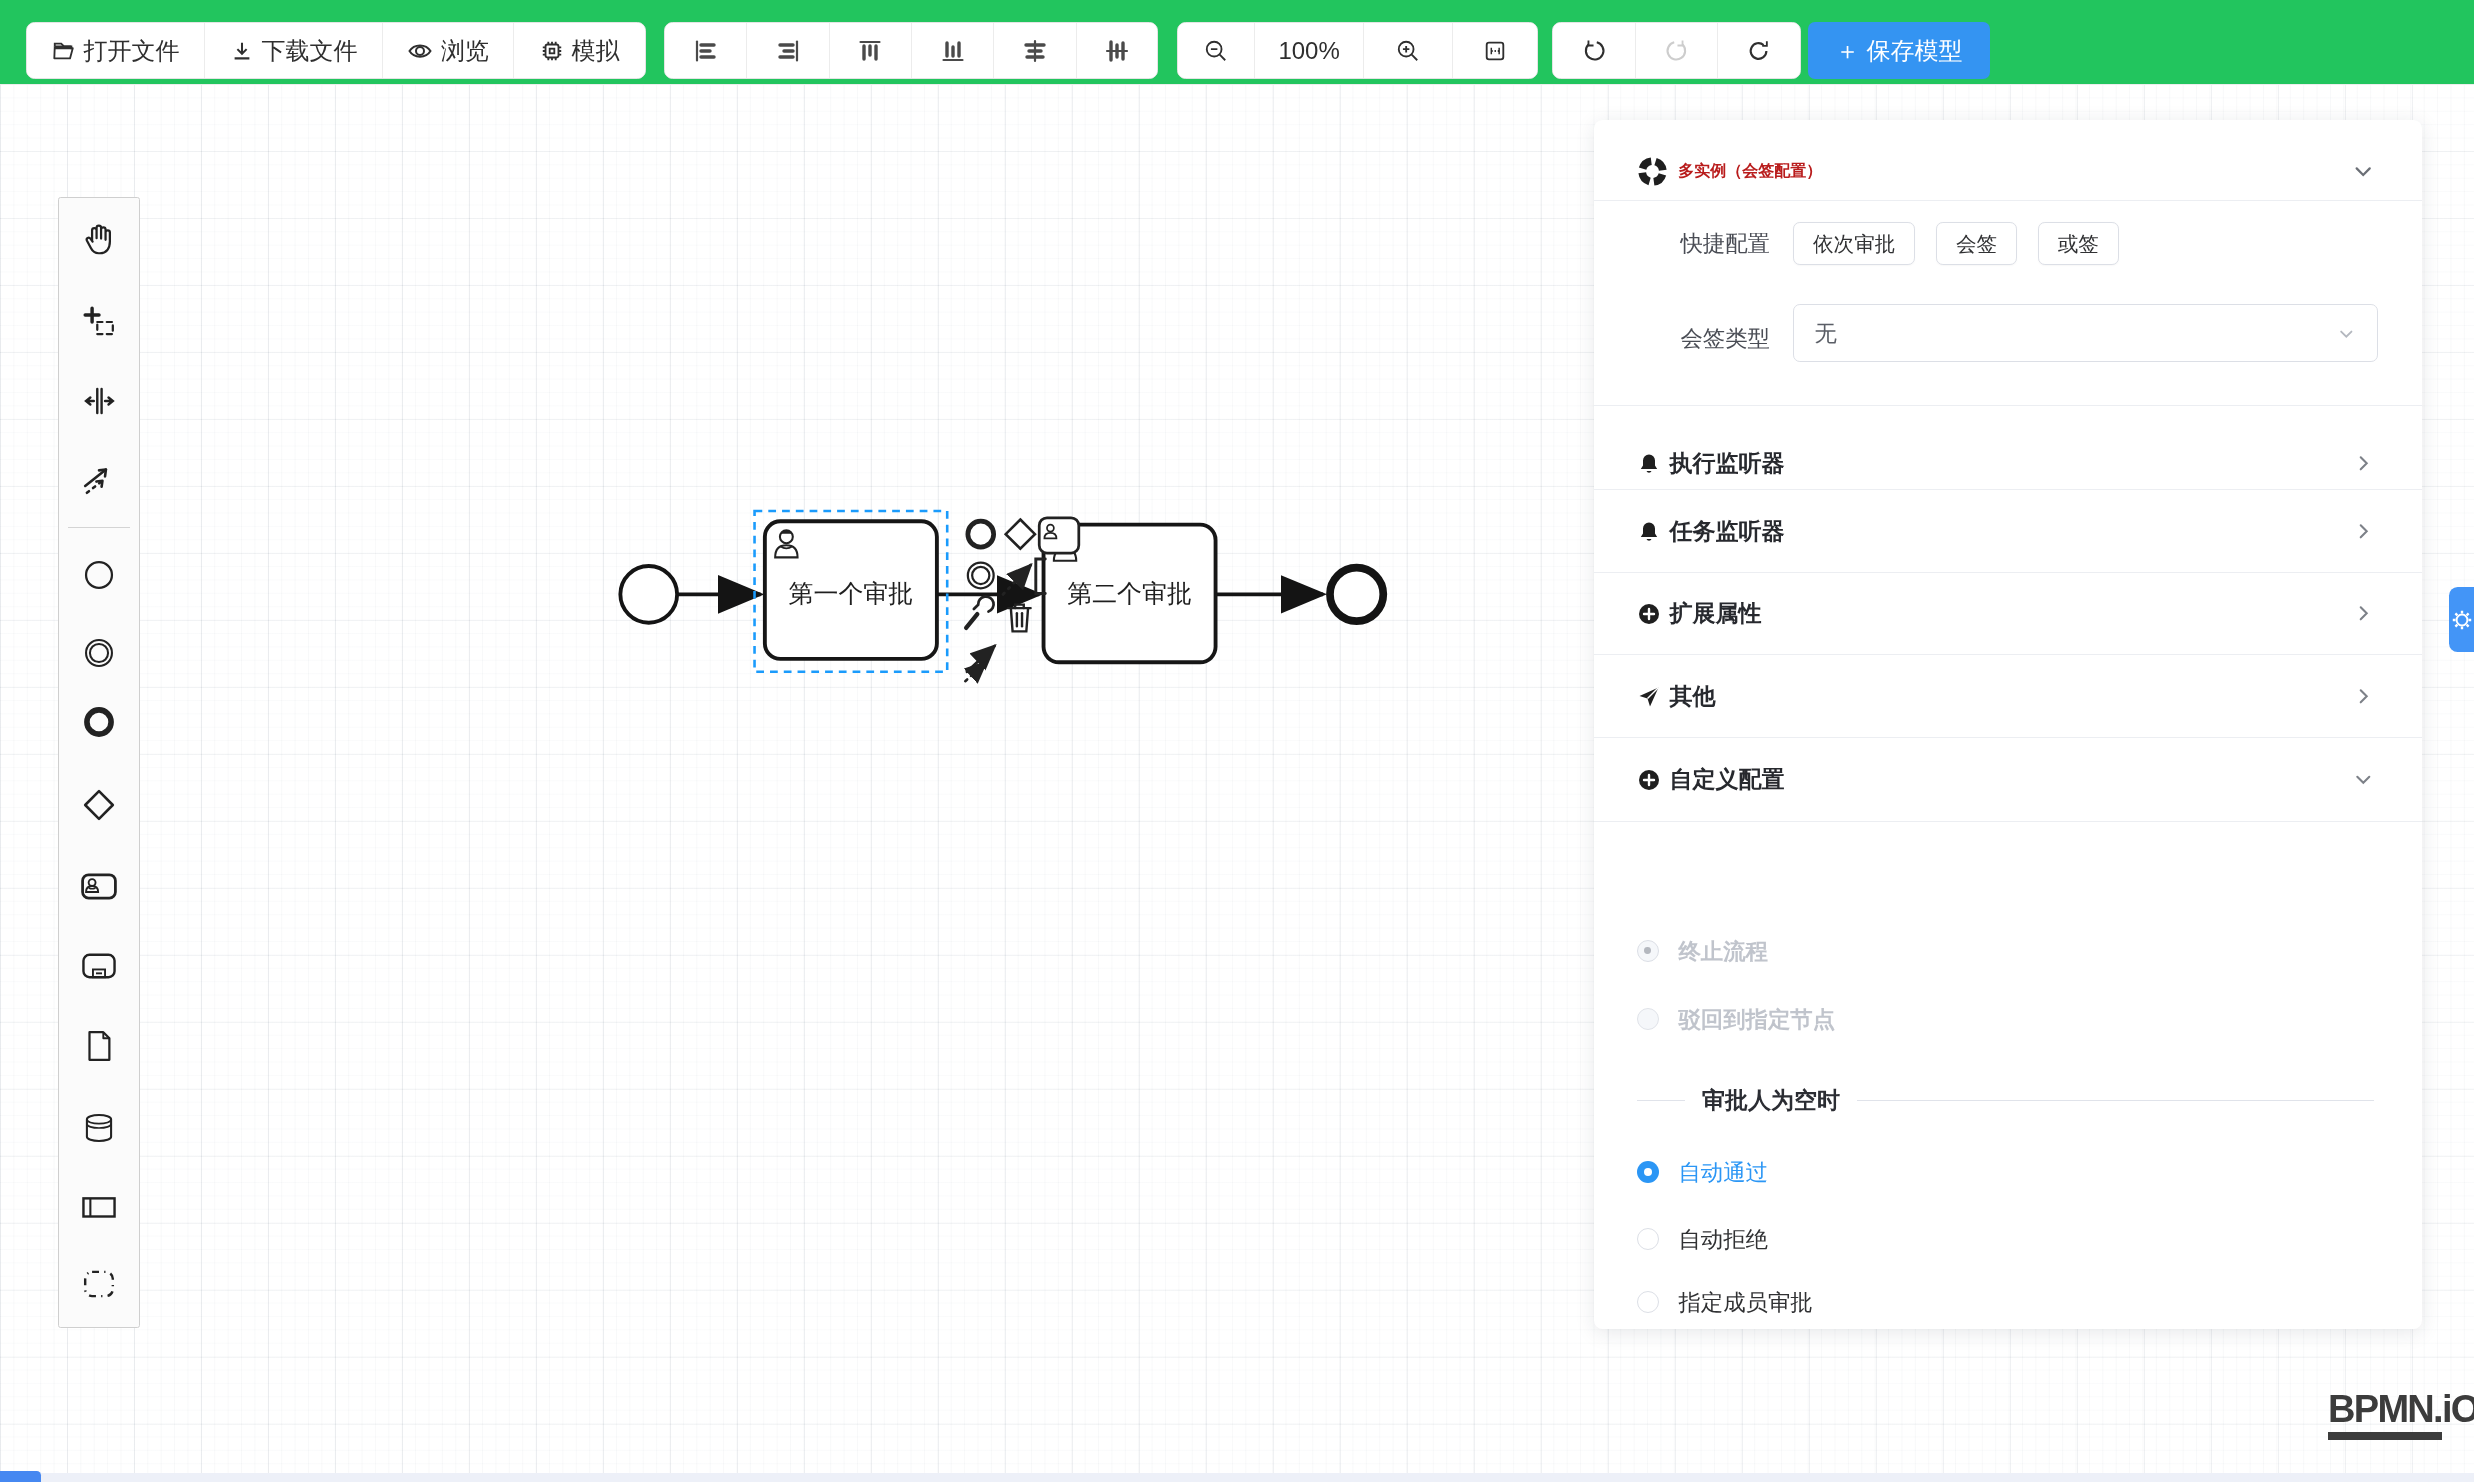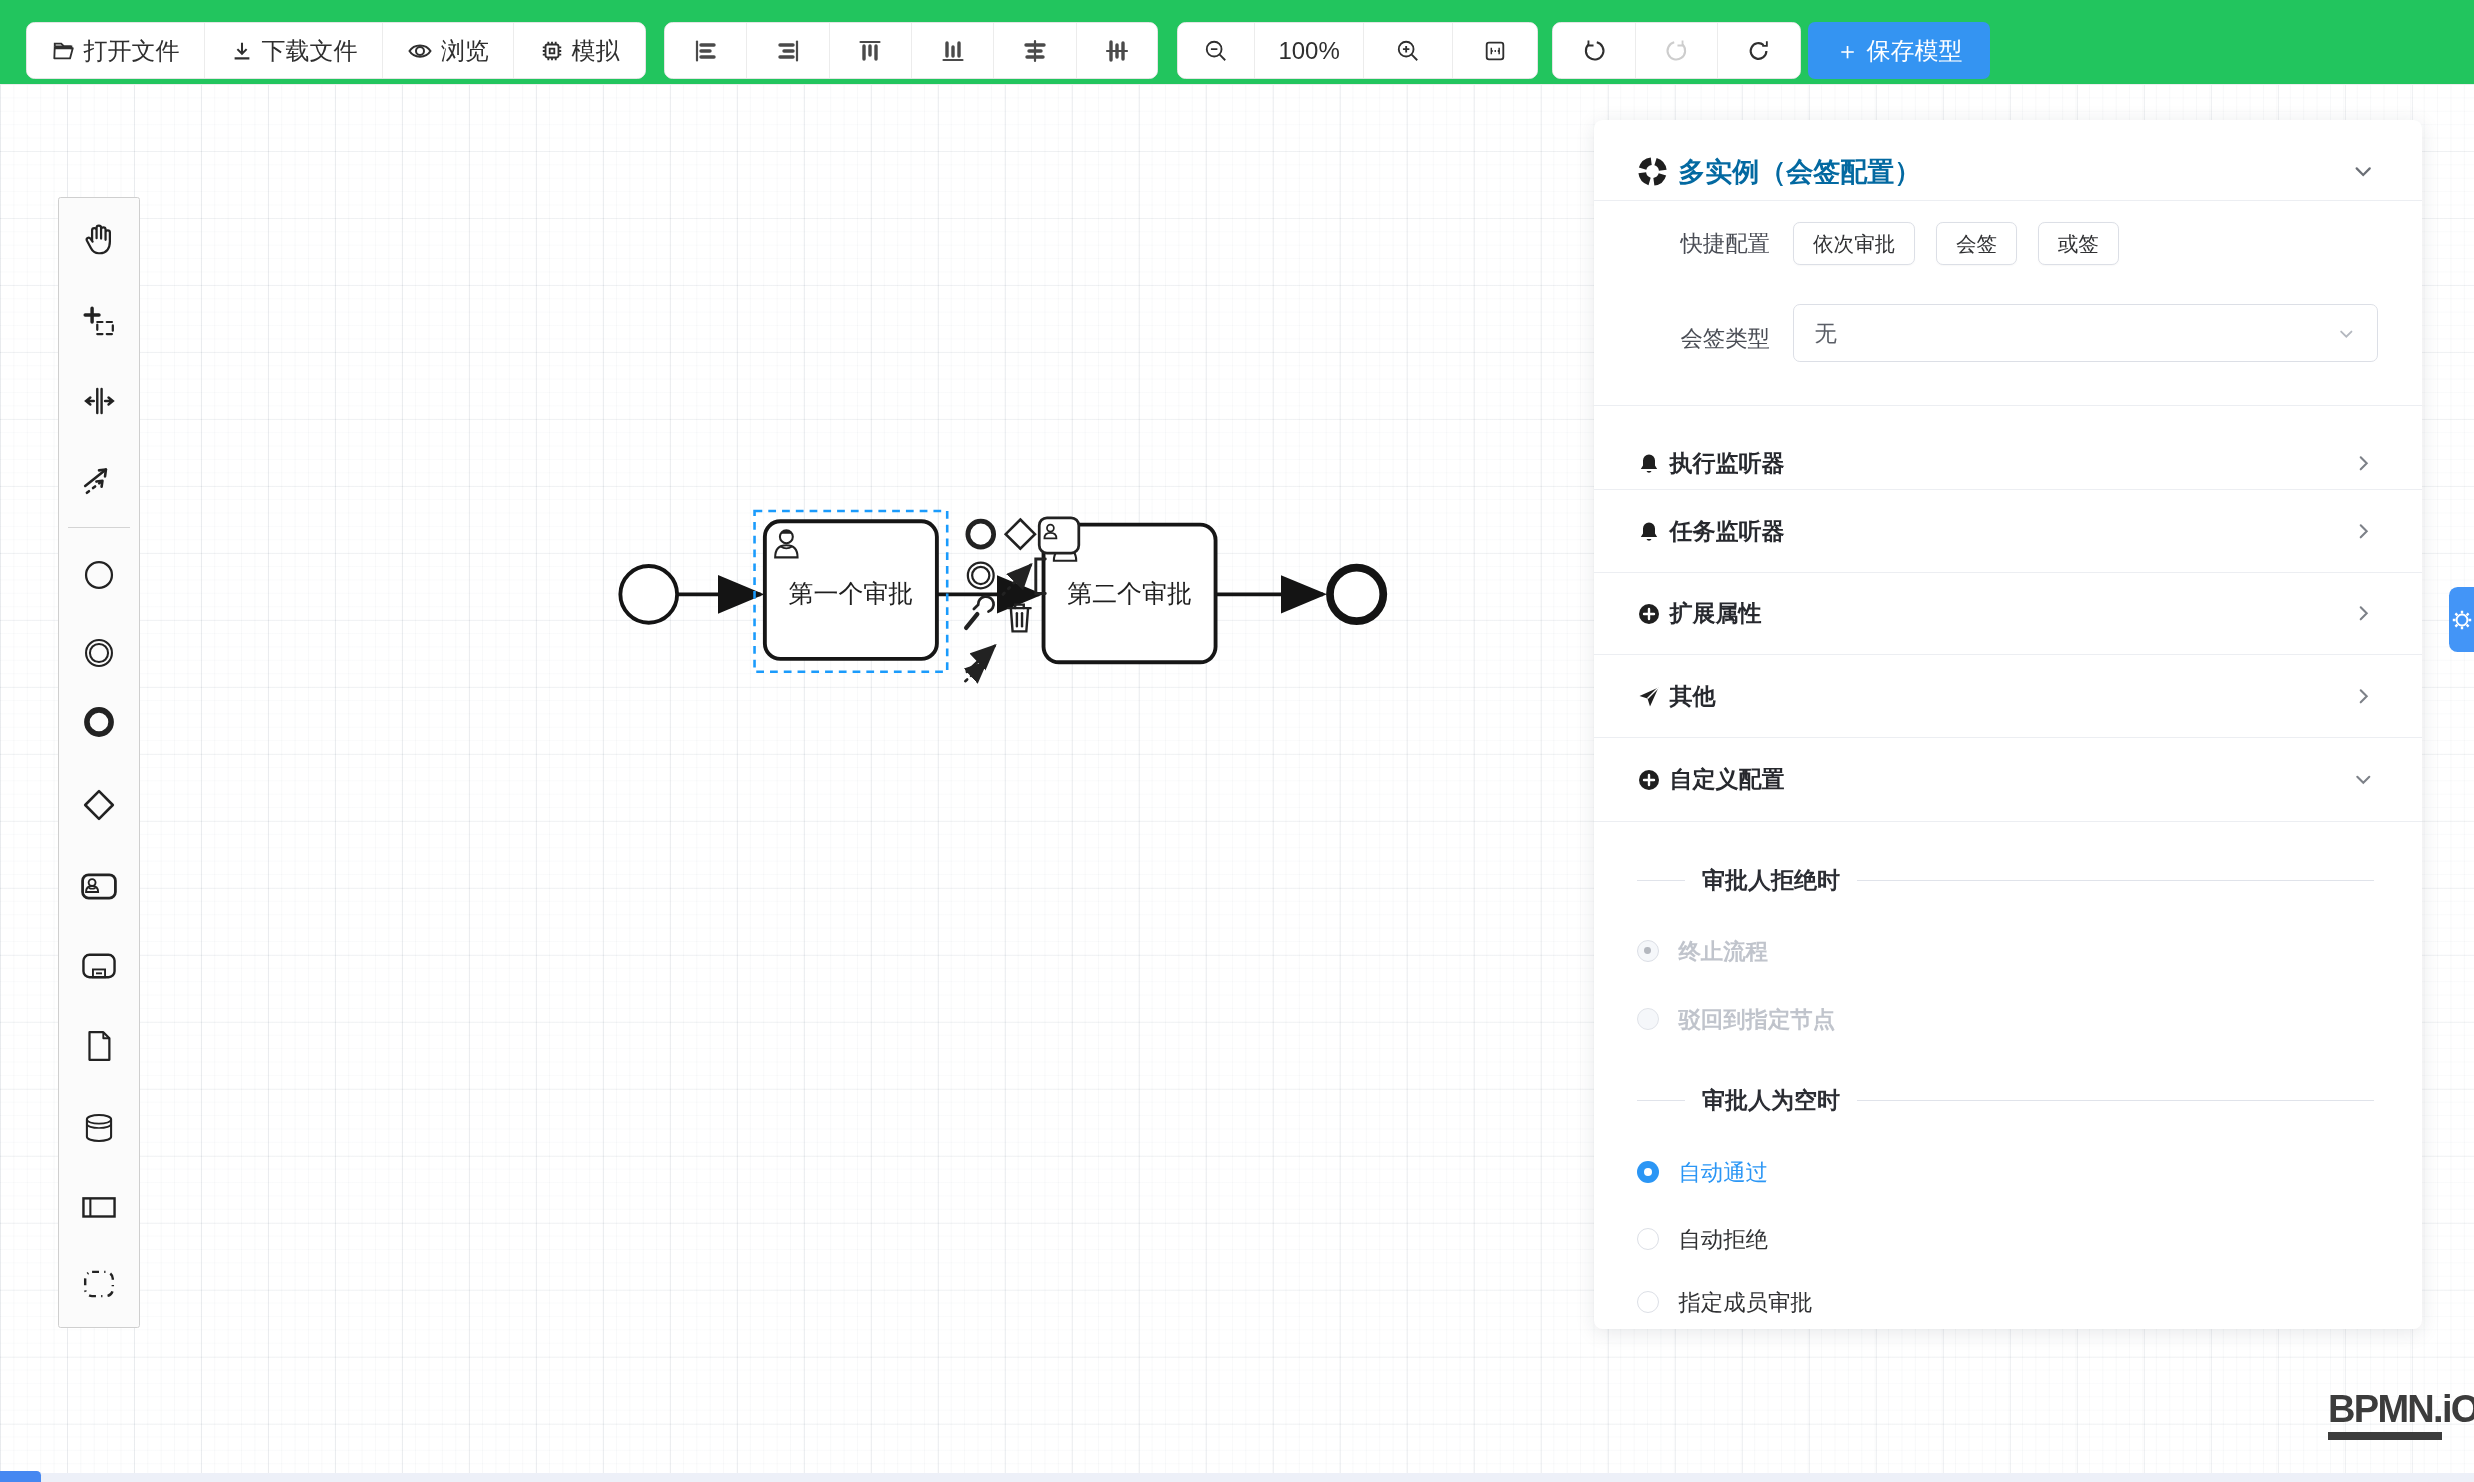--- a/index.html
+++ b/index.html
@@ -36,21 +36,21 @@
   .palette{position:absolute;left:58px;top:197px;width:82px;height:1131px;background:#fbfbfb;border:0.9px solid #cfcfcf;border-radius:2.6px;box-sizing:border-box;z-index:20;}
   .pitem{position:absolute;left:50%;transform:translateX(-50%);width:38px;height:38px;cursor:pointer;}
   .psep{position:absolute;left:8.6px;right:8.6px;height:0.9px;background:#d4d4d4;}
 
   
   .panel{
     position:absolute;left:1594px;top:120px;width:828px;height:1209px;background:#fff;
     border-radius:8.6px;box-shadow:0 3.4px 20.6px rgba(30,40,60,0.10);z-index:25;box-sizing:border-box;
   }
   .p-header{position:absolute;left:43px;right:48px;top:31px;height:41px;display:flex;align-items:center;gap:10.3px;}
-  .p-title{font-size:27px;font-weight:700;color:#0369a1;}
+  .p-title{font-size:16px;font-weight:700;color:#b91c1c;}
   .p-chevron{margin-left:auto;}
   .p-divider{position:absolute;left:0;right:0;height:0.9px;background:#eceef2;}
   .form-label{position:absolute;left:43px;width:133px;text-align:right;font-size:22.4px;color:#4a4d55;}
   .qbtns{position:absolute;left:199px;display:flex;gap:20.6px;}
   .qbtn{height:41px;padding:0 19px;border:0.9px solid #dcdfe6;border-radius:6.9px;background:#fff;font-size:20.6px;color:#303133;display:flex;align-items:center;cursor:pointer;box-shadow:0 0.9px 1.7px rgba(0,0,0,0.03);}
   .select{position:absolute;left:199px;top:184px;width:585px;height:58px;border:0.9px solid #dcdfe6;border-radius:6.9px;background:#fff;box-sizing:border-box;display:flex;align-items:center;padding:0 20.6px;font-size:22.4px;color:#5a5e66;cursor:pointer;}
   .select .sel-caret{margin-left:auto;}
   .sect{position:absolute;left:0;right:0;height:83px;display:flex;align-items:center;padding:0 48px 0 43px;box-sizing:border-box;cursor:pointer;}
   .sect .s-label{font-size:23px;font-weight:700;color:#27292e;margin-left:8.6px;}
   .sect .s-arrow{margin-left:auto;}
@@ -463,25 +463,20 @@
         <circle cx="12" cy="12" r="10" fill="#1f1f1f"></circle>
         <path d="M7,12 h10 M12,7 v10" stroke="#fff" stroke-width="2.4" stroke-linecap="round"></path>
       </svg>
       <span class="s-label">自定义配置</span>
       <svg class="s-arrow" width="20.6" height="20.6" viewBox="0 0 24 24" fill="none" stroke="#7d8188" stroke-width="2.4" stroke-linecap="round">
           <path d="M5,9 l7,7 l7,-7"></path>
         </svg>
     </div>
     <div class="p-divider" style="top:701px"></div>
 
-    <div class="dvt" style="top:737px">
-      <div class="ln-s"></div>
-      <div class="dvt-text">审批人拒绝时</div>
-      <div class="ln-l"></div>
-    </div>
     <div class="radio-row" style="top:807px">
       <div class="radio disabled-checked"></div>
       <span class="radio-label dis">终止流程</span>
     </div>
     <div class="radio-row" style="top:875px">
       <div class="radio disabled-unchecked"></div>
       <span class="radio-label dis">驳回到指定节点</span>
     </div>
 
     <div class="dvt" style="top:957px">

